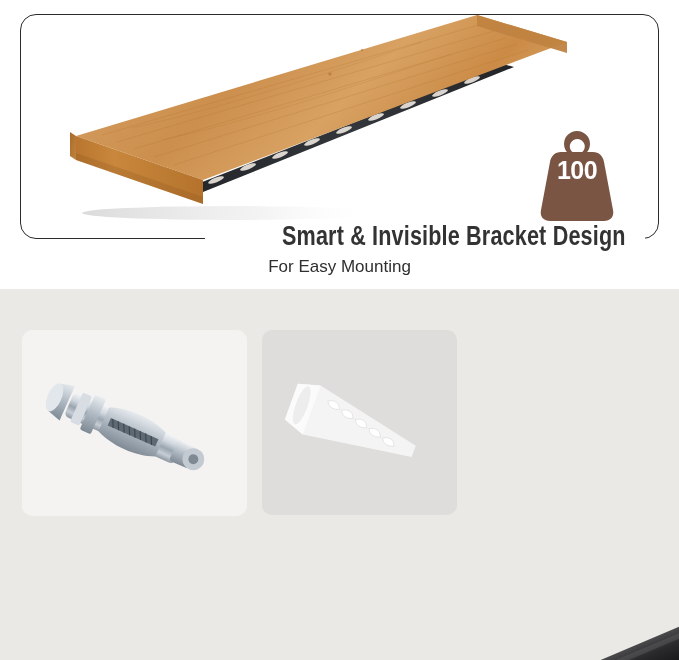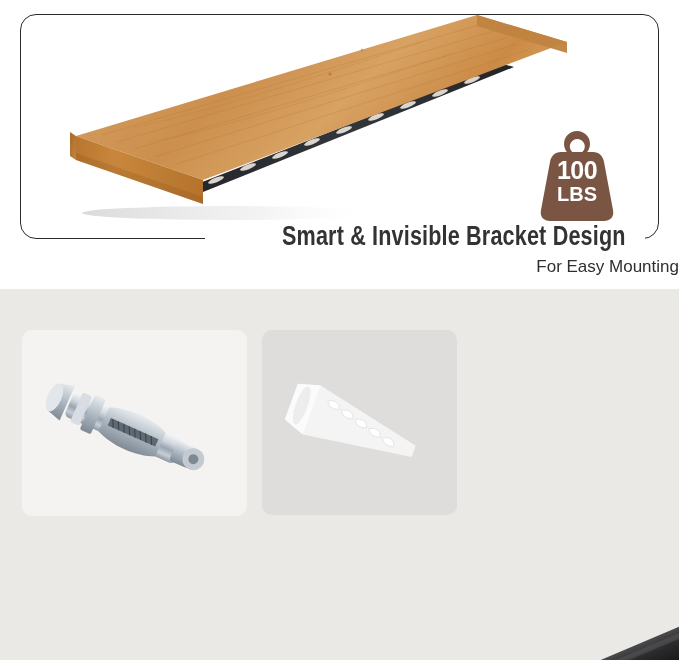--- a/index.html
+++ b/index.html
@@ -63,21 +63,21 @@
     font-family:"Liberation Sans Narrow","Liberation Sans", sans-serif;
     transform:scaleX(0.80);
     transform-origin:center center;
     white-space:nowrap;
     letter-spacing:0.2px;
     background:#ffffff;
     padding:0 10px;
   }
   .subhead{
     position:absolute;left:0;top:256px;width:679px;
-    text-align:right;
+    text-align:center;
     font-size:17px;line-height:22px;
     color:#2f2f2f;
     font-weight:normal;
   }
 
   
   .panel-bottom{
     position:absolute;left:0;top:289px;width:679px;height:371px;
     background:#eae9e6;overflow:hidden;
   }
@@ -189,21 +189,20 @@
       </svg>
     </div>
 
     <div class="weight-badge">
       <svg viewBox="0 0 92 95" xmlns="http://www.w3.org/2000/svg">
         <path d="M46 3 a13 13 0 0 0 -13 13 a13 13 0 0 0 5 10 l8 0 a7.5 7.5 0 1 1 0.6 0 l-0.6 0 l8 0 a13 13 0 0 0 5 -10 a13 13 0 0 0 -13 -13 Z" fill="#7a5544"></path>
         <path d="M30 24 L62 24 C68 24 72 28 73 34 L82 82 C83.5 89 79 93 73 93 L19 93 C13 93 8.5 89 10 82 L19 34 C20 28 24 24 30 24 Z" fill="#7a5544"></path>
       </svg>
       <div class="badge-text">
         <span class="badge-num">100</span>
-        <span class="badge-unit">LBS</span>
       </div>
     </div>
 
     <div class="frame-gap"></div>
 
     <div class="headline">
       <span class="headline-text">Smart &amp; Invisible Bracket Design</span>
     </div>
 
     <div class="subhead">For Easy Mounting</div>

